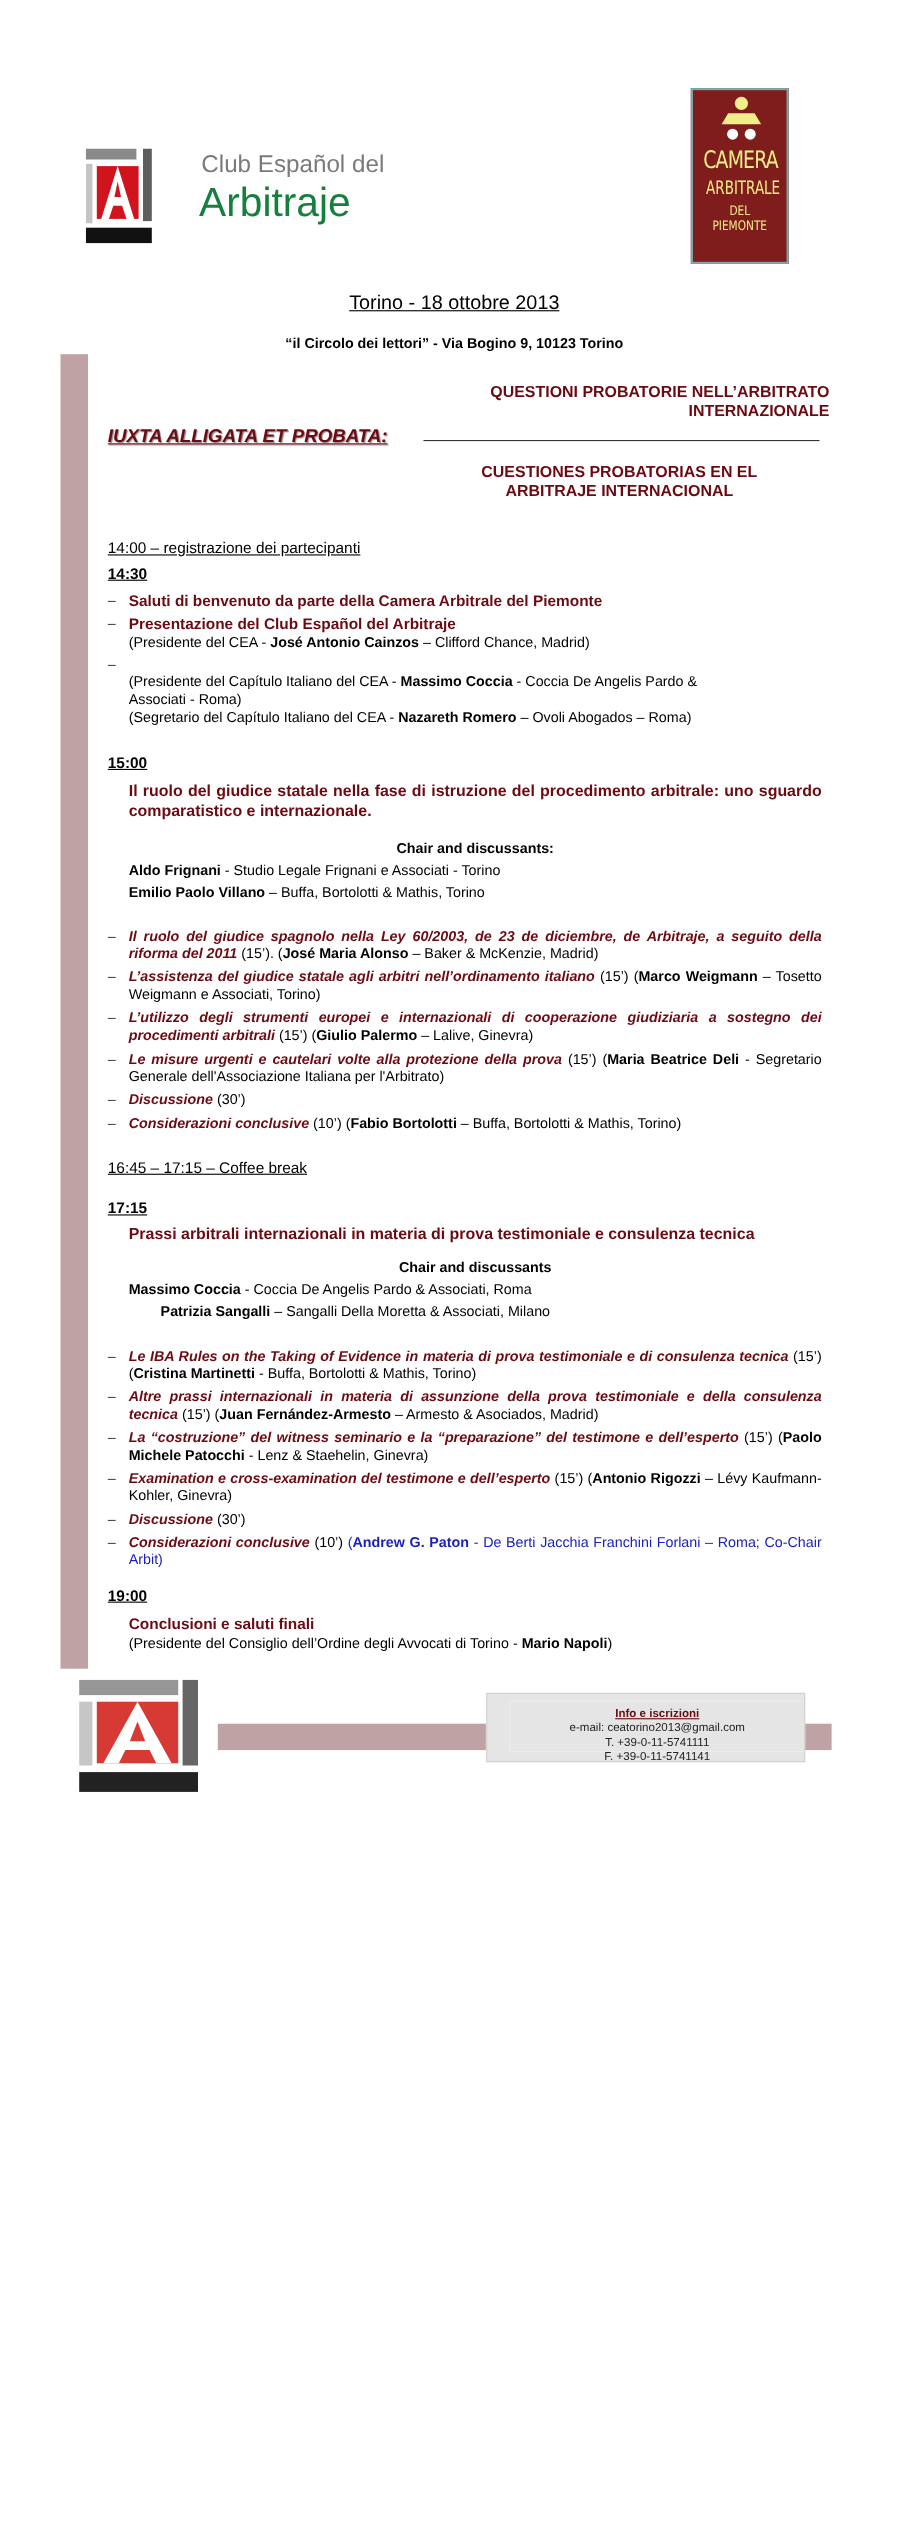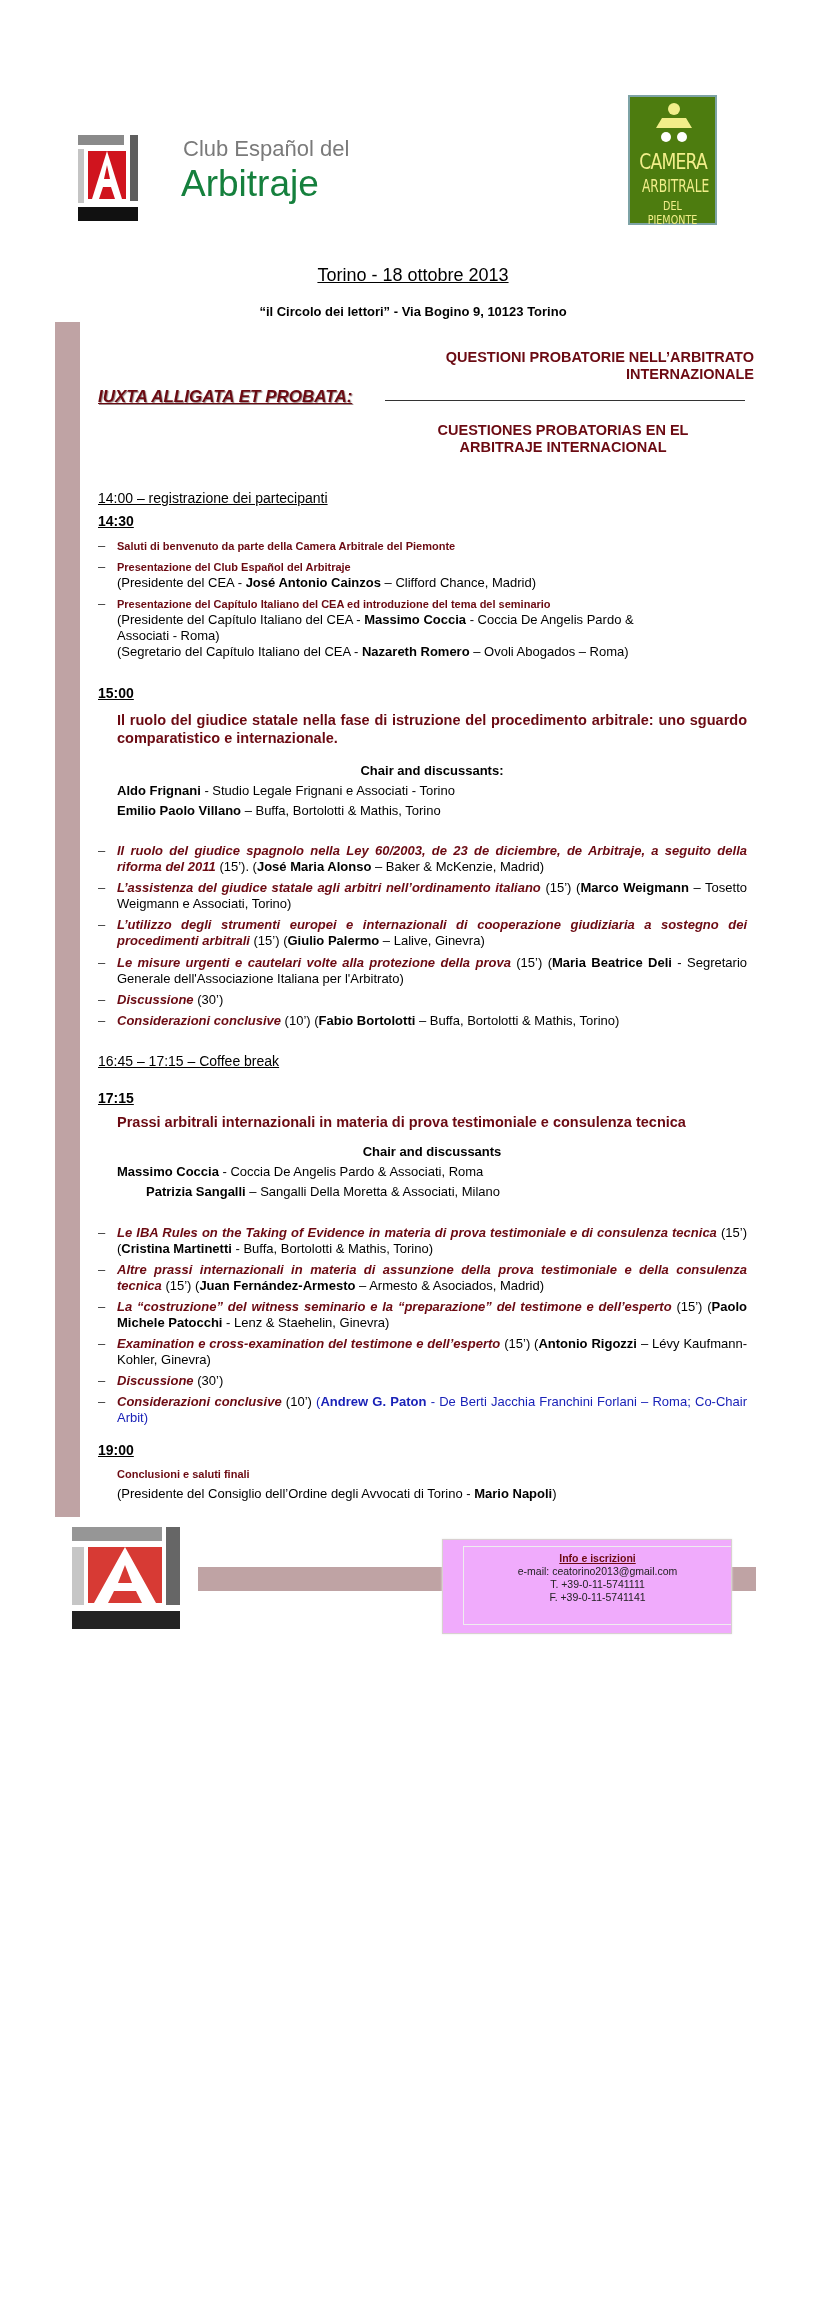--- a/index.html
+++ b/index.html
@@ -4,21 +4,21 @@
 <style>
   * { box-sizing: border-box; margin: 0; padding: 0; }
   html, body { width: 826px; height: 2303px; background: #ffffff; }
   body { position: relative; font-family: "Liberation Sans", sans-serif; color: #000; font-size: 13px; overflow: hidden; }
   .abs { position: absolute; }
 
   
   .cea-logo { left: 78px; top: 135px; width: 62px; height: 90px; }
   .cea-text1 { left: 183px; top: 136px; font-size: 22px; color: #7a7a7a; letter-spacing: 0px; white-space: nowrap; }
   .cea-text2 { left: 181px; top: 163px; font-size: 37px; color: #15803d; white-space: nowrap; }
-  .camera-logo { left: 628px; top: 95px; width: 89px; height: 130px; background: #4d7c0f; border: 2px solid #7ea3a6; }
+  .camera-logo { left: 628px; top: 80px; width: 89px; height: 160px; background: #7f1d1d; border: 2px solid #7ea3a6; }
   .camera-logo .t { position: absolute; left: 0; width: 100%; text-align: center; color: #f2ee8a; font-family: "DejaVu Sans", sans-serif; font-weight: normal; }
 
   
   .title { left: 0; width: 826px; top: 265px; text-align: center; font-size: 18px; }
   .title span { text-decoration: underline; }
   .venue { left: 0; width: 826px; top: 304px; text-align: center; font-size: 13px; font-weight: bold; }
 
   
   .left-bar { left: 55px; top: 322px; width: 25px; height: 1195px; background: #bfa3a4; }
 
@@ -31,30 +31,30 @@
   
   .time-u { text-decoration: underline; }
   .time-b { font-weight: bold; text-decoration: underline; }
   .line { left: 98px; font-size: 14px; white-space: nowrap; }
   .red { color: #6b0a12; }
   .blue { color: #1a22b8; }
   .bl { font-weight: bold; margin-top: 16px; }
   .it { font-style: italic; }
   .item { position: absolute; left: 117px; width: 630px; font-size: 13px; line-height: 16px; text-align: justify; }
   .item .dash { position: absolute; left: -19px; top: 0; color: #333; }
-  .head { font-weight: bold; color: #6b0a12; font-size: 11px; }
+  .head { font-weight: bold; color: #6b0a12; font-size: 14px; }
   .para { position: absolute; left: 117px; width: 630px; font-size: 14.5px; line-height: 18px; font-weight: bold; color: #6b0a12; text-align: justify; }
   .chair-title { left: 117px; width: 630px; text-align: center; font-weight: bold; font-size: 13px; }
   .person { left: 117px; font-size: 13px; white-space: nowrap; }
 
   
   .footer-logo { left: 70px; top: 1527px; width: 113px; height: 102px; }
   .footer-bar1 { left: 198px; top: 1567px; width: 245px; height: 24px; background: #bfa3a4; }
   .footer-bar2 { left: 730px; top: 1567px; width: 26px; height: 24px; background: #bfa3a4; }
-  .info-box { left: 442px; top: 1539px; width: 290px; height: 95px; background: #f0abfc; border: 1px solid #d8d0d0; box-shadow: 0 0 2px #e8e8e8; }
+  .info-box { left: 442px; top: 1539px; width: 290px; height: 63px; background: #e5e5e5; border: 1px solid #d8d0d0; box-shadow: 0 0 2px #e8e8e8; }
   .info-inner { position: absolute; left: 20px; top: 6px; right: 0; bottom: 8px; border: 1px solid #eee; border-right: none; text-align: center; font-size: 10.5px; line-height: 13px; color: #222; padding-top: 5px; }
   .info-inner .ttl { color: #6b0a12; font-weight: bold; text-decoration: underline; }
 </style>
 </head>
 <body>
 
 <svg class="abs cea-logo" viewBox="0 0 62 90">
   <rect x="0" y="0" width="46" height="10" fill="#8a8a8a"></rect>
   <rect x="0" y="14" width="6" height="54" fill="#c4c4c4"></rect>
   <rect x="52" y="0" width="8" height="66" fill="#5e5e5e"></rect>
@@ -98,21 +98,21 @@
 <div class="abs line time-b" style="top:513px;">14:30</div>
 
 <div class="item" style="top:538px;">
   <span class="dash">–</span><span class="head">Saluti di benvenuto da parte della Camera Arbitrale del Piemonte</span>
 </div>
 <div class="item" style="top:559px;">
   <span class="dash">–</span><span class="head">Presentazione del Club Español del Arbitraje</span><br>
   <span>(Presidente del CEA - </span><span class="bl">José Antonio Cainzos</span><span> – Clifford Chance, Madrid)</span>
 </div>
 <div class="item" style="top:596px;">
-  <span class="dash">–</span><span class="head">Presentazione del Capítulo Italiano del CEA ed introduzione del tema del seminario</span><br>
+  <span class="dash">–</span><br>
   <span>(Presidente del Capítulo Italiano del CEA - </span><span class="bl">Massimo Coccia</span><span> - Coccia De Angelis Pardo &amp;</span><br>
   <span>Associati - Roma)</span><br>
   <span>(Segretario del Capítulo Italiano del CEA - </span><span class="bl">Nazareth Romero</span><span> – Ovoli Abogados – Roma)</span>
 </div>
 
 <div class="abs line time-b" style="top:685px;">15:00</div>
 <div class="para" style="top:711px;">Il ruolo del giudice statale nella fase di istruzione del procedimento arbitrale: uno sguardo comparatistico e internazionale.</div>
 <div class="abs chair-title" style="top:763px;">Chair and discussants:</div>
 <div class="abs person" style="top:783px;"><span class="bl">Aldo Frignani</span><span> - Studio Legale Frignani e Associati - Torino</span></div>
 <div class="abs person" style="top:803px;"><span class="bl">Emilio Paolo Villano</span><span> – Buffa, Bortolotti &amp; Mathis, Torino</span></div>

